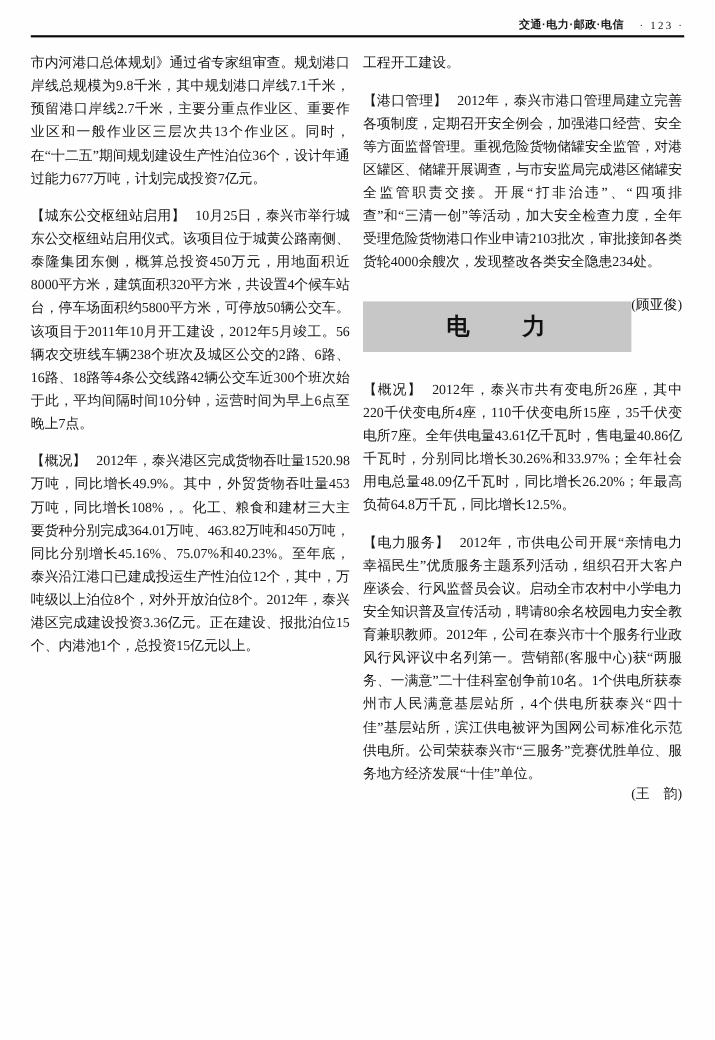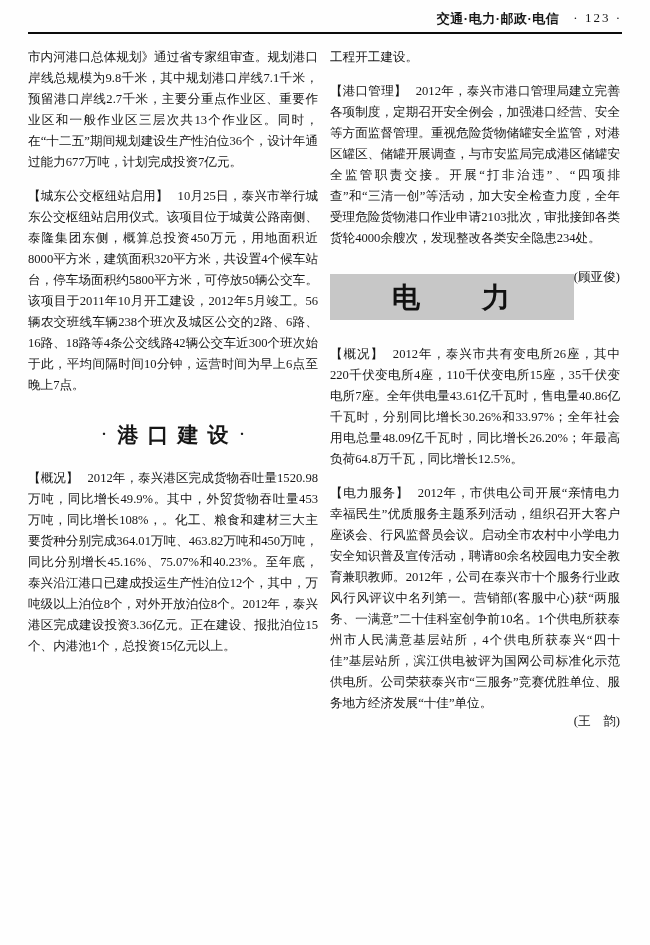--- a/index.html
+++ b/index.html
@@ -5,22 +5,22 @@
   html,body{margin:0;padding:0;background:#ffffff;}
   .page{
     width:650px;height:945px;box-sizing:border-box;
     background:#fefefe;
     padding:10px 28px 0 28px;
     font-family:"Liberation Serif","DejaVu Serif",serif;
     color:#161616;
     overflow:hidden;
   }
   .header-line{
-    display:flex;justify-content:flex-end;align-items:flex-start;
-    font-size:13px;height:19px;
+    display:flex;justify-content:flex-end;align-items:flex-end;
+    font-size:10px;height:19px;
   }
   .header-title{
     font-family:"Liberation Sans","DejaVu Sans",sans-serif;
     font-weight:bold;letter-spacing:.5px;
   }
   .header-page{margin-left:14px;letter-spacing:2px;}
   .header-rule{border-top:2px solid #0c0c0c;margin-top:3px;}
   .columns{display:flex;gap:12px;margin-top:13px;}
   .col{width:290px;font-size:12.6px;line-height:21px;text-align:justify;}
   .col p{margin:0 0 13px 0;}
@@ -32,21 +32,21 @@
   .section-heading{
     text-align:center;font-size:21px;font-weight:bold;
     margin:24px 0 19px 0;line-height:28px;
   }
   .section-heading .dot{font-size:15px;vertical-align:3px;margin:0 2px;}
   .sec-title{letter-spacing:9px;margin-left:9px;}
   .chapter-box{
     background:#c7c7c7;height:46px;margin:25px 0 24px 0;
     display:flex;align-items:center;justify-content:center;
     font-family:"Liberation Sans","DejaVu Sans",sans-serif;
-    font-size:28px;font-weight:bold;color:#111;letter-spacing:2px;
+    font-size:21px;font-weight:bold;color:#111;letter-spacing:2px;
   }
 </style>
 </head>
 <body>
 
 <div class="page">
 
   <header>
     <div class="header-line">
       <span class="header-title">交通·电力·邮政·电信</span>
@@ -56,23 +56,20 @@
   </header>
 
   <main class="columns">
 
     <section class="col">
       <p>市内河港口总体规划》通过省专家组审查。规划港口岸线总规模为9.8千米，其中规划港口岸线7.1千米，预留港口岸线2.7千米，主要分重点作业区、重要作业区和一般作业区三层次共13个作业区。同时，在“十二五”期间规划建设生产性泊位36个，设计年通过能力677万吨，计划完成投资7亿元。</p>
 
       <p><span class="entry-label">【城东公交枢纽站启用】</span><span>10月25日，泰兴市举行城东公交枢纽站启用仪式。该项目位于城黄公路南侧、泰隆集团东侧，概算总投资450万元，用地面积近8000平方米，建筑面积320平方米，共设置4个候车站台，停车场面积约5800平方米，可停放50辆公交车。该项目于2011年10月开工建设，2012年5月竣工。56辆农交班线车辆238个班次及城区公交的2路、6路、16路、18路等4条公交线路42辆公交车近300个班次始于此，平均间隔时间10分钟，运营时间为早上6点至晚上7点。</span></p>
 
 
-      <div class="section-heading">
-        <span class="dot">·</span><span class="sec-title">港口建设</span><span class="dot">·</span>
-      </div>
 
       <p><span class="entry-label">【概况】</span><span>2012年，泰兴港区完成货物吞吐量1520.98万吨，同比增长49.9%。其中，外贸货物吞吐量453万吨，同比增长108%，。化工、粮食和建材三大主要货种分别完成364.01万吨、463.82万吨和450万吨，同比分别增长45.16%、75.07%和40.23%。至年底，泰兴沿江港口已建成投运生产性泊位12个，其中，万吨级以上泊位8个，对外开放泊位8个。2012年，泰兴港区完成建设投资3.36亿元。正在建设、报批泊位15个、内港池1个，总投资15亿元以上。</span></p>
 
     </section>
 
     <section class="col">
       <p>工程开工建设。</p>
 
       <p><span class="entry-label">【港口管理】</span><span>2012年，泰兴市港口管理局建立完善各项制度，定期召开安全例会，加强港口经营、安全等方面监督管理。重视危险货物储罐安全监管，对港区罐区、储罐开展调查，与市安监局完成港区储罐安全监管职责交接。开展“打非治违”、“四项排查”和“三清一创”等活动，加大安全检查力度，全年受理危险货物港口作业申请2103批次，审批接卸各类货轮4000余艘次，发现整改各类安全隐患234处。</span><span class="sig">(顾亚俊)</span></p>
 

